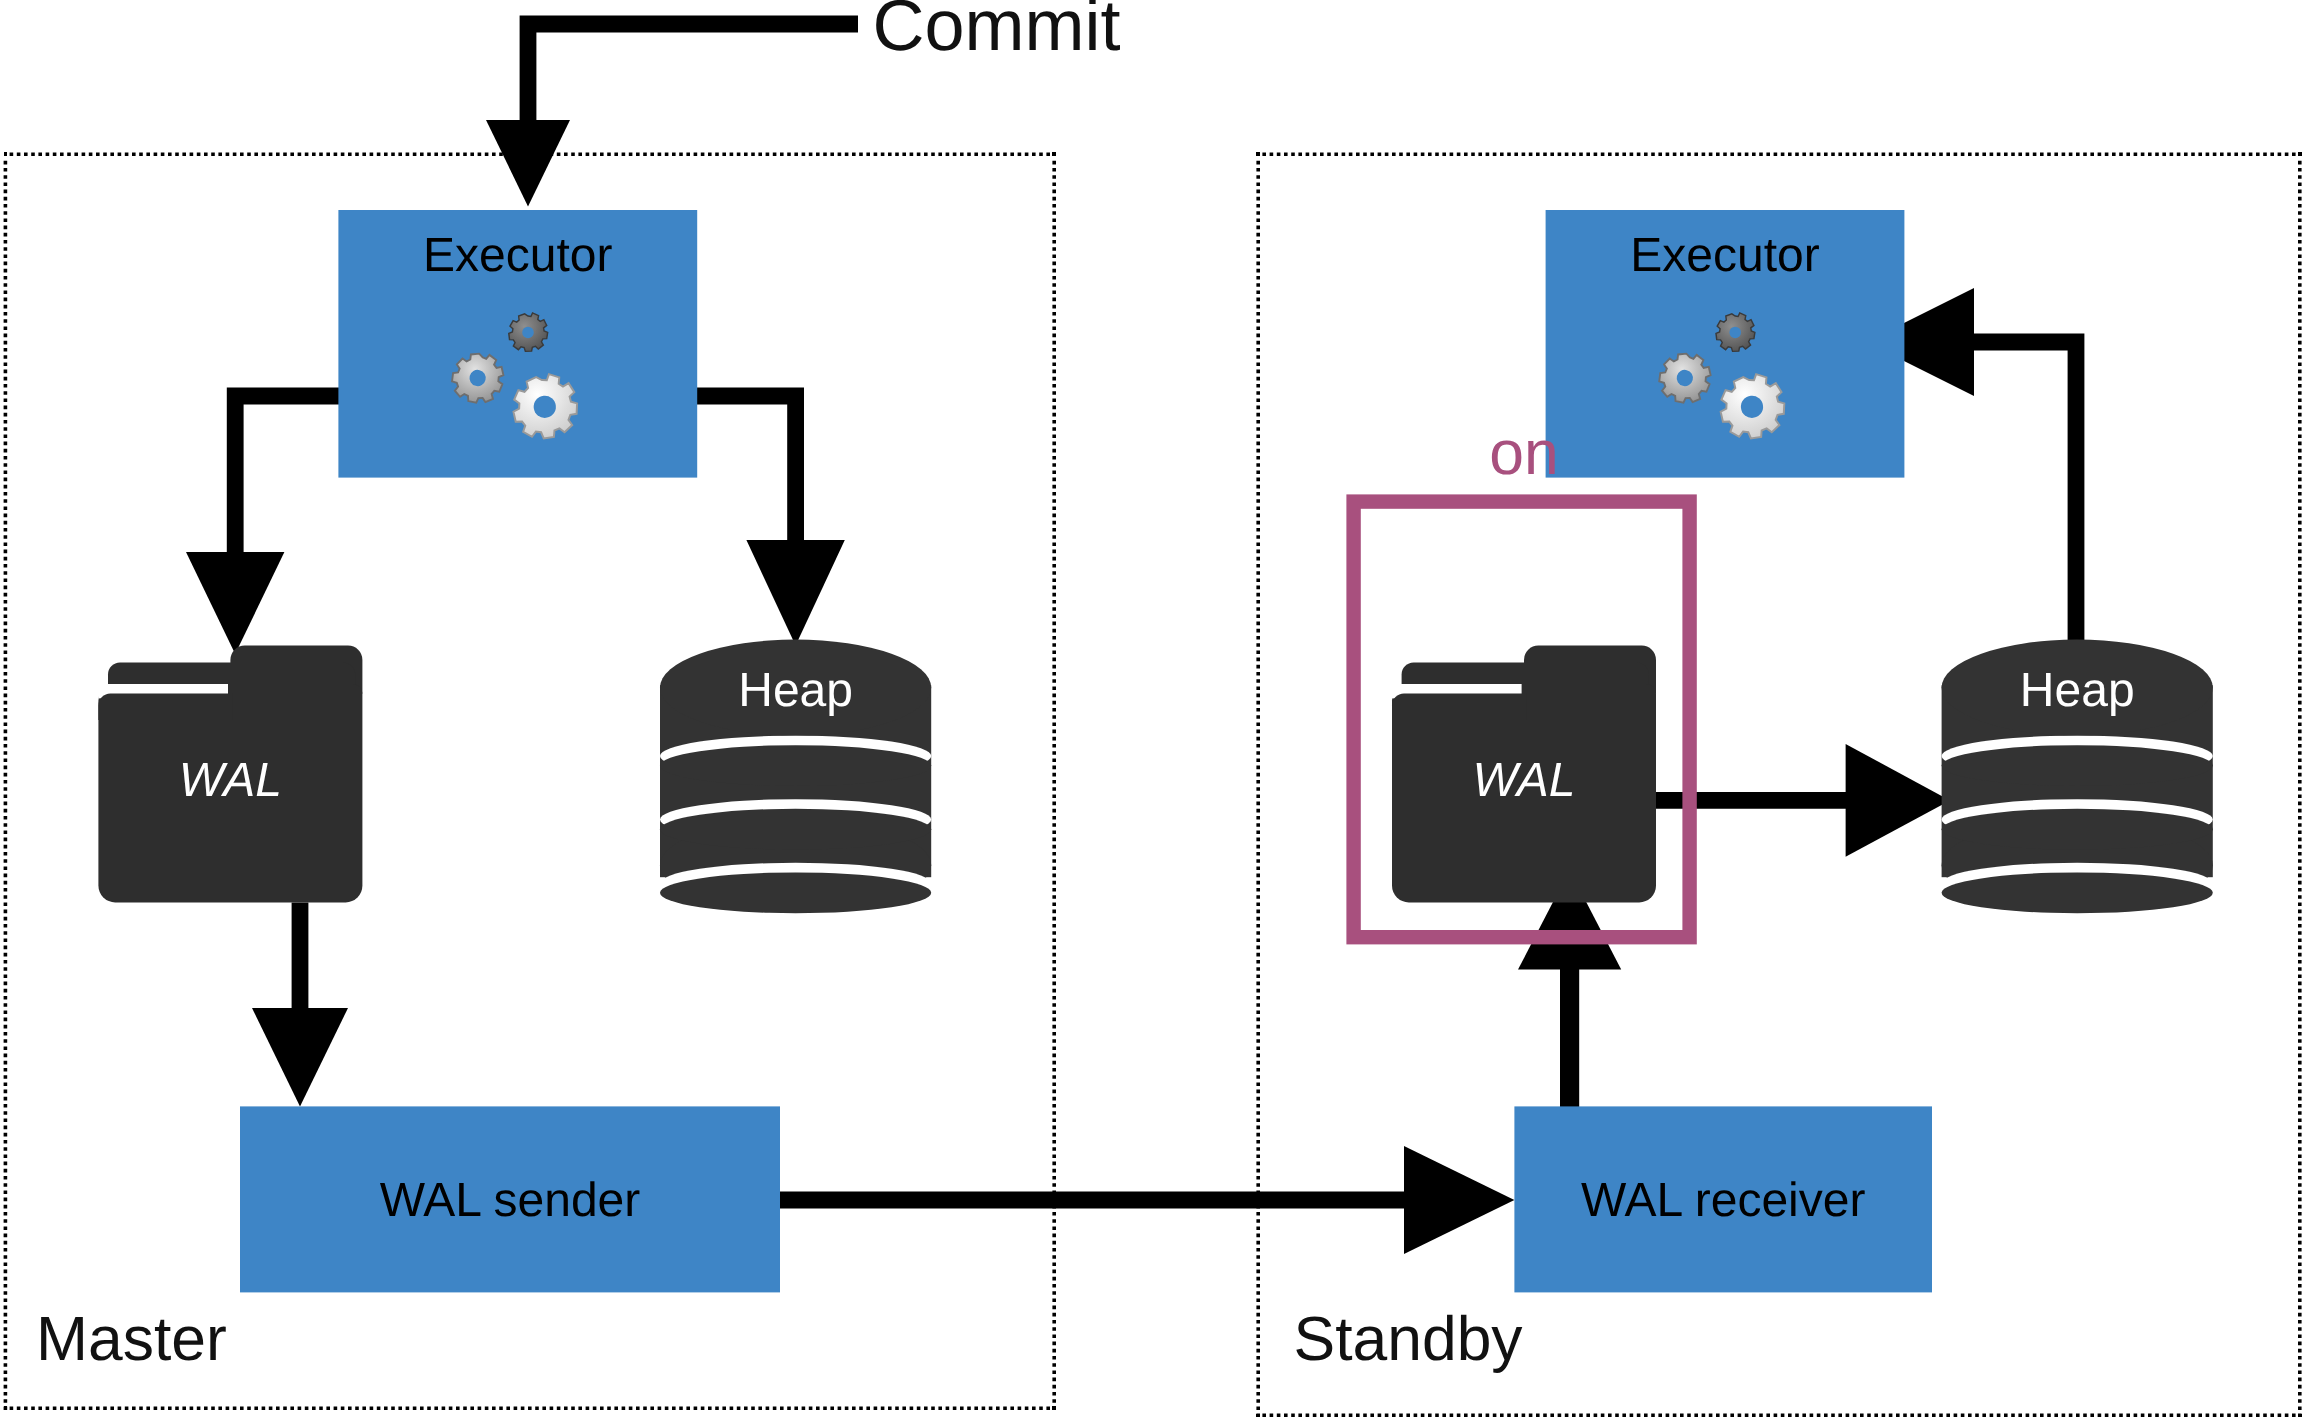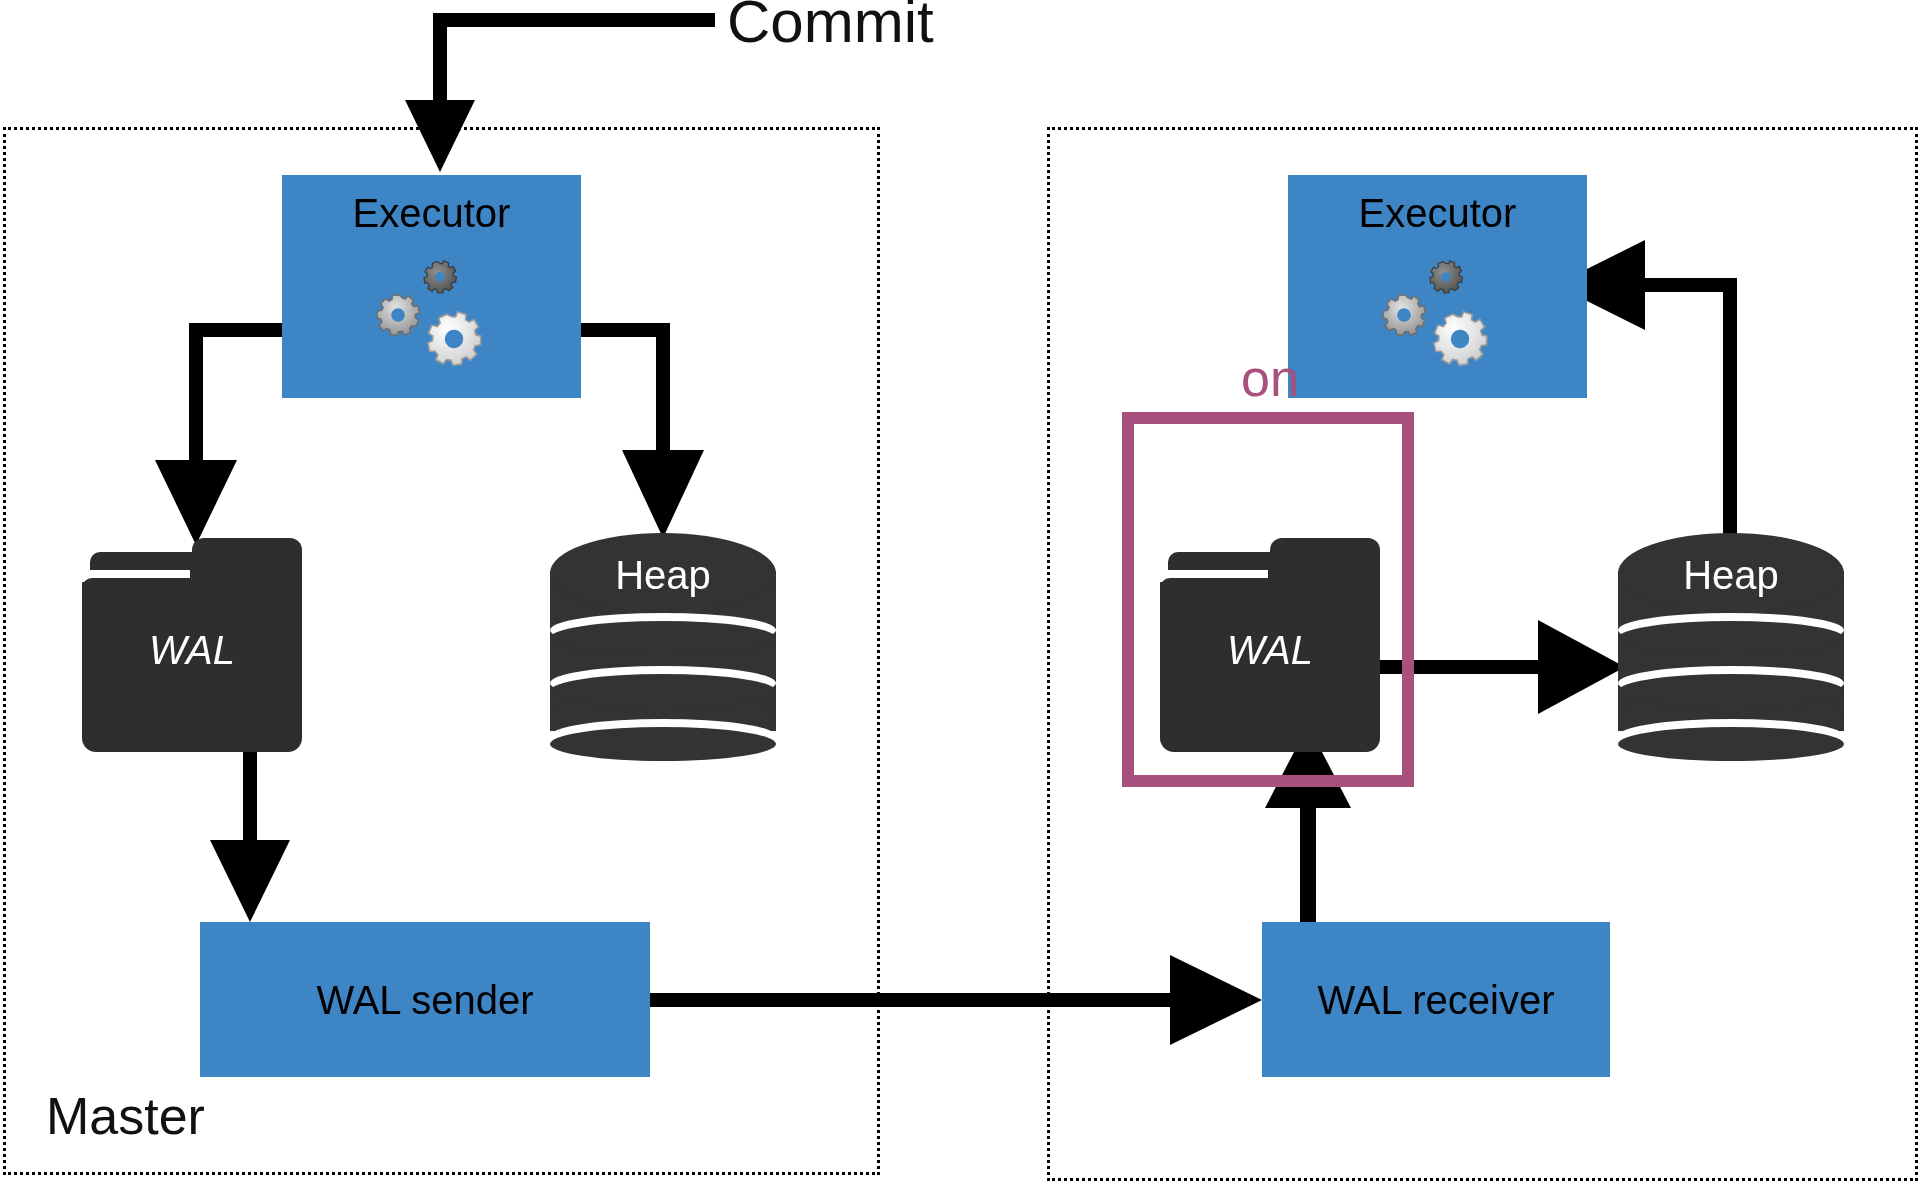--- a/index.html
+++ b/index.html
@@ -191,21 +191,21 @@
 
     <g>
       <path d="M 1730 610 L 1730 285 L 1640 285" stroke="#000" stroke-width="14" fill="none"></path>
       <polygon points="1645,240 1645,330 1555,285"></polygon>
     </g>
   </svg>
 
   <div class="bigtext" style="left:727px; top:-8px;">Commit</div>
 
   <div class="zone" style="left:3px; top:127px; width:877px; height:1048px;"></div>
-  <div class="zone-label" style="left:30px; top:1090px;margin-left:16px;">Master</div>
+  <div class="zone-label" style="left:30px; top:1090px;">Master</div>
 
   <div class="pbox" style="left:282px; top:175px; width:299px; height:223px;">
     <div class="plabel" style="top:18px;">Executor</div>
     <svg class="gears" viewBox="0 0 299 223">
       <defs>
         <radialGradient id="gA" cx="40%" cy="35%" r="75%">
           <stop offset="0%" stop-color="#8f8f8f"></stop>
             <stop offset="100%" stop-color="#4d4d4d"></stop>
         </radialGradient>
         <radialGradient id="gB" cx="40%" cy="35%" r="75%">
@@ -265,20 +265,21 @@
     <div class="c-ring" style="top:194px; height:34px;"></div>
     <div class="c-top" style="top:0px;   height:80px;"></div>
     <div class="c-label" style="top:22px;">Heap</div>
   </div>
 
   <div class="pbox centered" style="left:200px; top:922px; width:450px; height:155px;">
     <div class="plabel">WAL sender</div>
   </div>
 
   <div class="zone" style="left:1047px; top:127px; width:871px; height:1054px;"></div>
+  <div class="zone-label" style="left:1078px; top:1090px;">Standby</div>
 
   <div class="pbox" style="left:1288px; top:175px; width:299px; height:223px;">
     <div class="plabel" style="top:18px;">Executor</div>
     <svg class="gears" viewBox="0 0 299 223">
       <g transform="translate(158,102) scale(0.40)">
         <use href="#gear-shape" fill="url(#gA)" stroke="#3a3a3a" stroke-width="3"></use>
         <circle cx="0" cy="0" r="12" fill="#3E85C6"></circle>
       </g>
       <g transform="translate(116,140) scale(0.52) rotate(14)">
         <use href="#gear-shape" fill="url(#gB)" stroke="#6e6e6e" stroke-width="3"></use>

